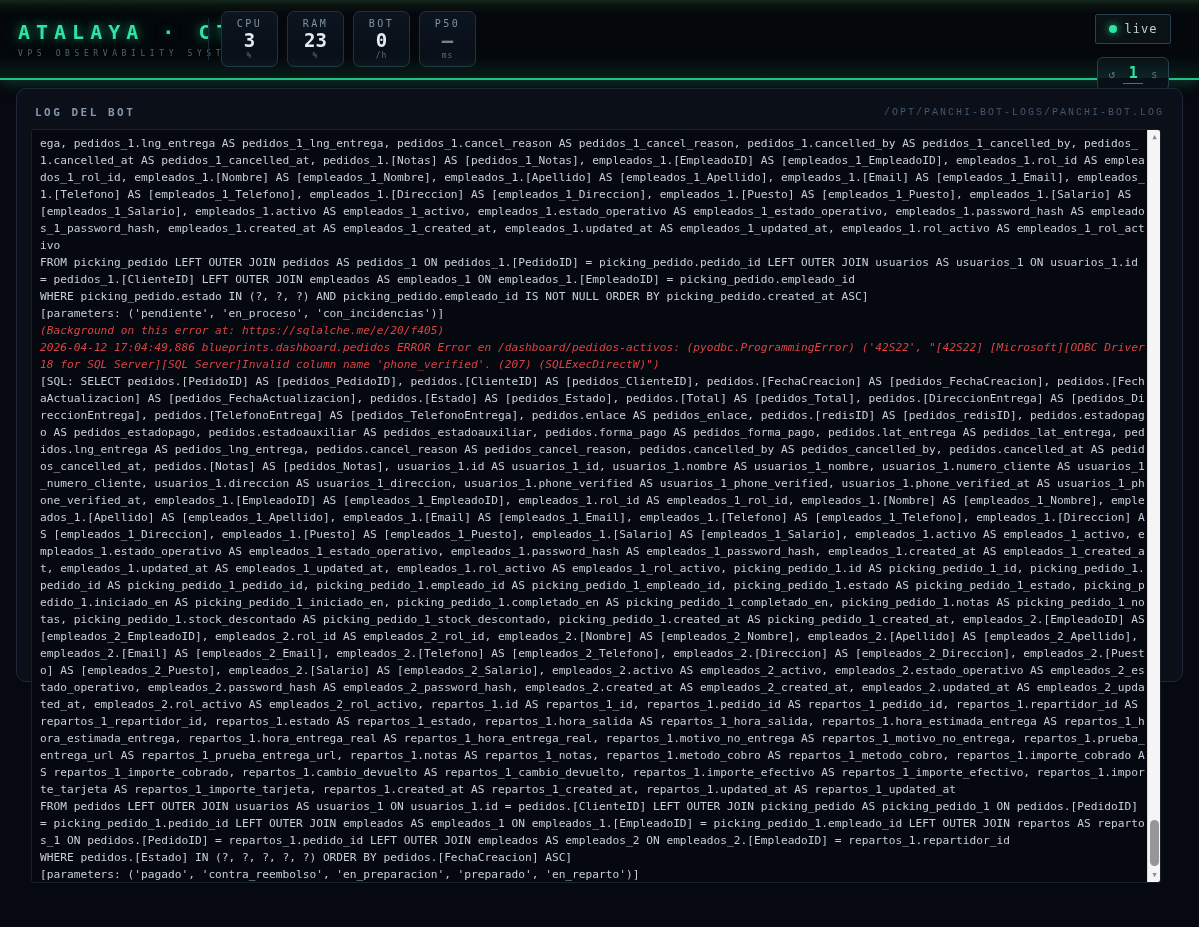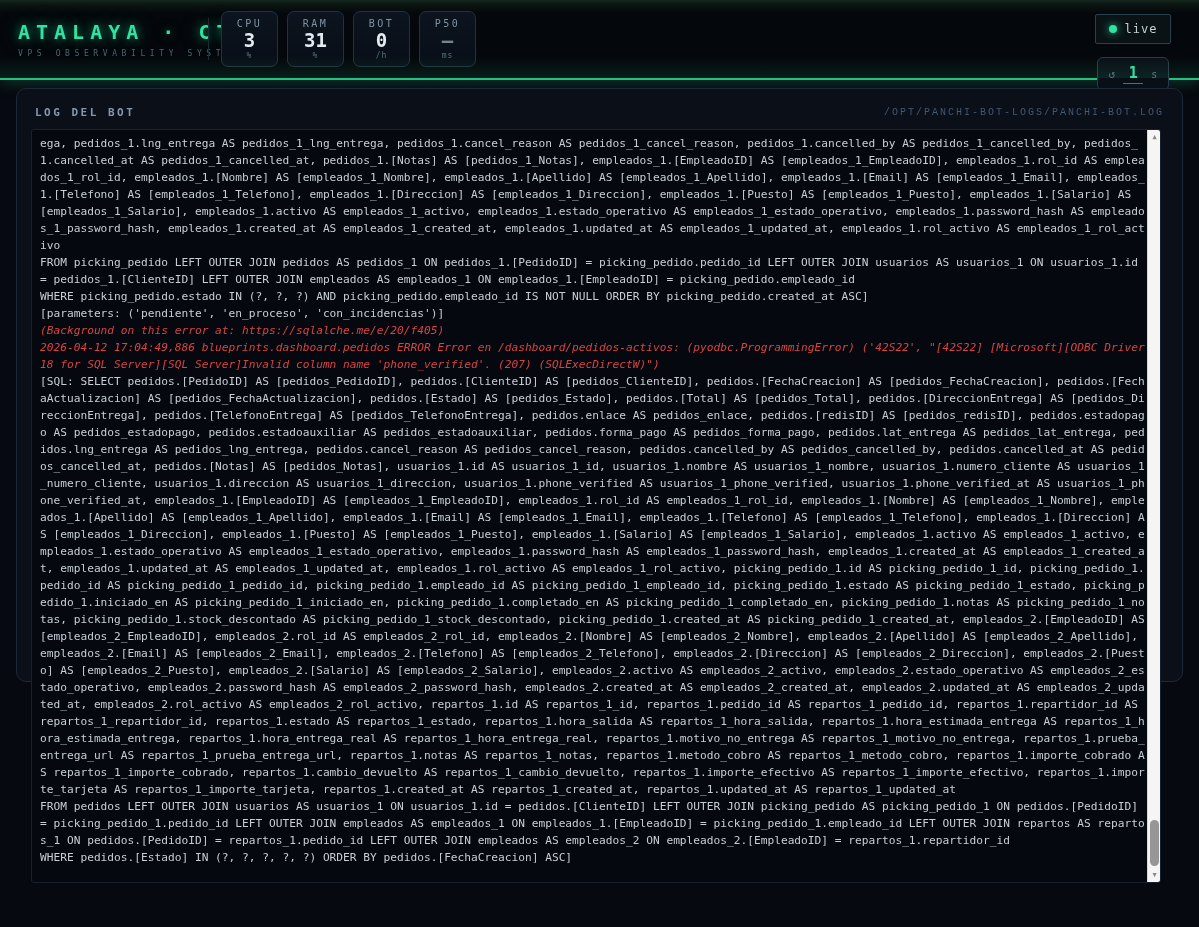--- a/index.html
+++ b/index.html
@@ -80,21 +80,21 @@
   <div class="vdiv"></div>
 
   <div class="stats">
     <div class="stat-card">
       <div class="stat-label">CPU</div>
       <div class="stat-value">3</div>
       <div class="stat-unit">%</div>
     </div>
     <div class="stat-card">
       <div class="stat-label">RAM</div>
-      <div class="stat-value">31</div>
+      <div class="stat-value">23</div>
       <div class="stat-unit">%</div>
     </div>
     <div class="stat-card">
       <div class="stat-label">BOT</div>
       <div class="stat-value">0</div>
       <div class="stat-unit">/h</div>
     </div>
     <div class="stat-card">
       <div class="stat-label">P50</div>
       <div class="stat-value dim">–</div>
@@ -120,21 +120,21 @@
   <div class="panel-head">
     <div class="panel-title">LOG DEL BOT</div>
     <div class="panel-path">/OPT/PANCHI-BOT-LOGS/PANCHI-BOT.LOG</div>
   </div>
 
   <div class="log-box">
     <div class="log-text"><div class="log-entry">ega, pedidos_1.lng_entrega AS pedidos_1_lng_entrega, pedidos_1.cancel_reason AS pedidos_1_cancel_reason, pedidos_1.cancelled_by AS pedidos_1_cancelled_by, pedidos_1.cancelled_at AS pedidos_1_cancelled_at, pedidos_1.[Notas] AS [pedidos_1_Notas], empleados_1.[EmpleadoID] AS [empleados_1_EmpleadoID], empleados_1.rol_id AS empleados_1_rol_id, empleados_1.[Nombre] AS [empleados_1_Nombre], empleados_1.[Apellido] AS [empleados_1_Apellido], empleados_1.[Email] AS [empleados_1_Email], empleados_1.[Telefono] AS [empleados_1_Telefono], empleados_1.[Direccion] AS [empleados_1_Direccion], empleados_1.[Puesto] AS [empleados_1_Puesto], empleados_1.[Salario] AS [empleados_1_Salario], empleados_1.activo AS empleados_1_activo, empleados_1.estado_operativo AS empleados_1_estado_operativo, empleados_1.password_hash AS empleados_1_password_hash, empleados_1.created_at AS empleados_1_created_at, empleados_1.updated_at AS empleados_1_updated_at, empleados_1.rol_activo AS empleados_1_rol_activo
 FROM picking_pedido LEFT OUTER JOIN pedidos AS pedidos_1 ON pedidos_1.[PedidoID] = picking_pedido.pedido_id LEFT OUTER JOIN usuarios AS usuarios_1 ON usuarios_1.id = pedidos_1.[ClienteID] LEFT OUTER JOIN empleados AS empleados_1 ON empleados_1.[EmpleadoID] = picking_pedido.empleado_id
 WHERE picking_pedido.estado IN (?, ?, ?) AND picking_pedido.empleado_id IS NOT NULL ORDER BY picking_pedido.created_at ASC]</div><div class="log-entry">[parameters: ('pendiente', 'en_proceso', 'con_incidencias')]</div><div class="log-entry err">(Background on this error at: https://sqlalche.me/e/20/f405)</div><div class="log-entry err">2026-04-12 17:04:49,886 blueprints.dashboard.pedidos ERROR Error en /dashboard/pedidos-activos: (pyodbc.ProgrammingError) ('42S22', "[42S22] [Microsoft][ODBC Driver 18 for SQL Server][SQL Server]Invalid column name 'phone_verified'. (207) (SQLExecDirectW)")</div><div class="log-entry">[SQL: SELECT pedidos.[PedidoID] AS [pedidos_PedidoID], pedidos.[ClienteID] AS [pedidos_ClienteID], pedidos.[FechaCreacion] AS [pedidos_FechaCreacion], pedidos.[FechaActualizacion] AS [pedidos_FechaActualizacion], pedidos.[Estado] AS [pedidos_Estado], pedidos.[Total] AS [pedidos_Total], pedidos.[DireccionEntrega] AS [pedidos_DireccionEntrega], pedidos.[TelefonoEntrega] AS [pedidos_TelefonoEntrega], pedidos.enlace AS pedidos_enlace, pedidos.[redisID] AS [pedidos_redisID], pedidos.estadopago AS pedidos_estadopago, pedidos.estadoauxiliar AS pedidos_estadoauxiliar, pedidos.forma_pago AS pedidos_forma_pago, pedidos.lat_entrega AS pedidos_lat_entrega, pedidos.lng_entrega AS pedidos_lng_entrega, pedidos.cancel_reason AS pedidos_cancel_reason, pedidos.cancelled_by AS pedidos_cancelled_by, pedidos.cancelled_at AS pedidos_cancelled_at, pedidos.[Notas] AS [pedidos_Notas], usuarios_1.id AS usuarios_1_id, usuarios_1.nombre AS usuarios_1_nombre, usuarios_1.numero_cliente AS usuarios_1_numero_cliente, usuarios_1.direccion AS usuarios_1_direccion, usuarios_1.phone_verified AS usuarios_1_phone_verified, usuarios_1.phone_verified_at AS usuarios_1_phone_verified_at, empleados_1.[EmpleadoID] AS [empleados_1_EmpleadoID], empleados_1.rol_id AS empleados_1_rol_id, empleados_1.[Nombre] AS [empleados_1_Nombre], empleados_1.[Apellido] AS [empleados_1_Apellido], empleados_1.[Email] AS [empleados_1_Email], empleados_1.[Telefono] AS [empleados_1_Telefono], empleados_1.[Direccion] AS [empleados_1_Direccion], empleados_1.[Puesto] AS [empleados_1_Puesto], empleados_1.[Salario] AS [empleados_1_Salario], empleados_1.activo AS empleados_1_activo, empleados_1.estado_operativo AS empleados_1_estado_operativo, empleados_1.password_hash AS empleados_1_password_hash, empleados_1.created_at AS empleados_1_created_at, empleados_1.updated_at AS empleados_1_updated_at, empleados_1.rol_activo AS empleados_1_rol_activo, picking_pedido_1.id AS picking_pedido_1_id, picking_pedido_1.pedido_id AS picking_pedido_1_pedido_id, picking_pedido_1.empleado_id AS picking_pedido_1_empleado_id, picking_pedido_1.estado AS picking_pedido_1_estado, picking_pedido_1.iniciado_en AS picking_pedido_1_iniciado_en, picking_pedido_1.completado_en AS picking_pedido_1_completado_en, picking_pedido_1.notas AS picking_pedido_1_notas, picking_pedido_1.stock_descontado AS picking_pedido_1_stock_descontado, picking_pedido_1.created_at AS picking_pedido_1_created_at, empleados_2.[EmpleadoID] AS [empleados_2_EmpleadoID], empleados_2.rol_id AS empleados_2_rol_id, empleados_2.[Nombre] AS [empleados_2_Nombre], empleados_2.[Apellido] AS [empleados_2_Apellido], empleados_2.[Email] AS [empleados_2_Email], empleados_2.[Telefono] AS [empleados_2_Telefono], empleados_2.[Direccion] AS [empleados_2_Direccion], empleados_2.[Puesto] AS [empleados_2_Puesto], empleados_2.[Salario] AS [empleados_2_Salario], empleados_2.activo AS empleados_2_activo, empleados_2.estado_operativo AS empleados_2_estado_operativo, empleados_2.password_hash AS empleados_2_password_hash, empleados_2.created_at AS empleados_2_created_at, empleados_2.updated_at AS empleados_2_updated_at, empleados_2.rol_activo AS empleados_2_rol_activo, repartos_1.id AS repartos_1_id, repartos_1.pedido_id AS repartos_1_pedido_id, repartos_1.repartidor_id AS repartos_1_repartidor_id, repartos_1.estado AS repartos_1_estado, repartos_1.hora_salida AS repartos_1_hora_salida, repartos_1.hora_estimada_entrega AS repartos_1_hora_estimada_entrega, repartos_1.hora_entrega_real AS repartos_1_hora_entrega_real, repartos_1.motivo_no_entrega AS repartos_1_motivo_no_entrega, repartos_1.prueba_entrega_url AS repartos_1_prueba_entrega_url, repartos_1.notas AS repartos_1_notas, repartos_1.metodo_cobro AS repartos_1_metodo_cobro, repartos_1.importe_cobrado AS repartos_1_importe_cobrado, repartos_1.cambio_devuelto AS repartos_1_cambio_devuelto, repartos_1.importe_efectivo AS repartos_1_importe_efectivo, repartos_1.importe_tarjeta AS repartos_1_importe_tarjeta, repartos_1.created_at AS repartos_1_created_at, repartos_1.updated_at AS repartos_1_updated_at
 FROM pedidos LEFT OUTER JOIN usuarios AS usuarios_1 ON usuarios_1.id = pedidos.[ClienteID] LEFT OUTER JOIN picking_pedido AS picking_pedido_1 ON pedidos.[PedidoID] = picking_pedido_1.pedido_id LEFT OUTER JOIN empleados AS empleados_1 ON empleados_1.[EmpleadoID] = picking_pedido_1.empleado_id LEFT OUTER JOIN repartos AS repartos_1 ON pedidos.[PedidoID] = repartos_1.pedido_id LEFT OUTER JOIN empleados AS empleados_2 ON empleados_2.[EmpleadoID] = repartos_1.repartidor_id
-WHERE pedidos.[Estado] IN (?, ?, ?, ?, ?) ORDER BY pedidos.[FechaCreacion] ASC]</div></div>
+WHERE pedidos.[Estado] IN (?, ?, ?, ?, ?) ORDER BY pedidos.[FechaCreacion] ASC]</div><div class="log-entry">[parameters: ('pagado', 'contra_reembolso', 'en_preparacion', 'preparado', 'en_reparto')]</div></div>
 
     <div class="scrollbar">
       <div class="sb-arrow up">▲</div>
       <div class="sb-thumb"></div>
       <div class="sb-arrow down">▼</div>
     </div>
   </div>
 </div>
 
 </body></html>

